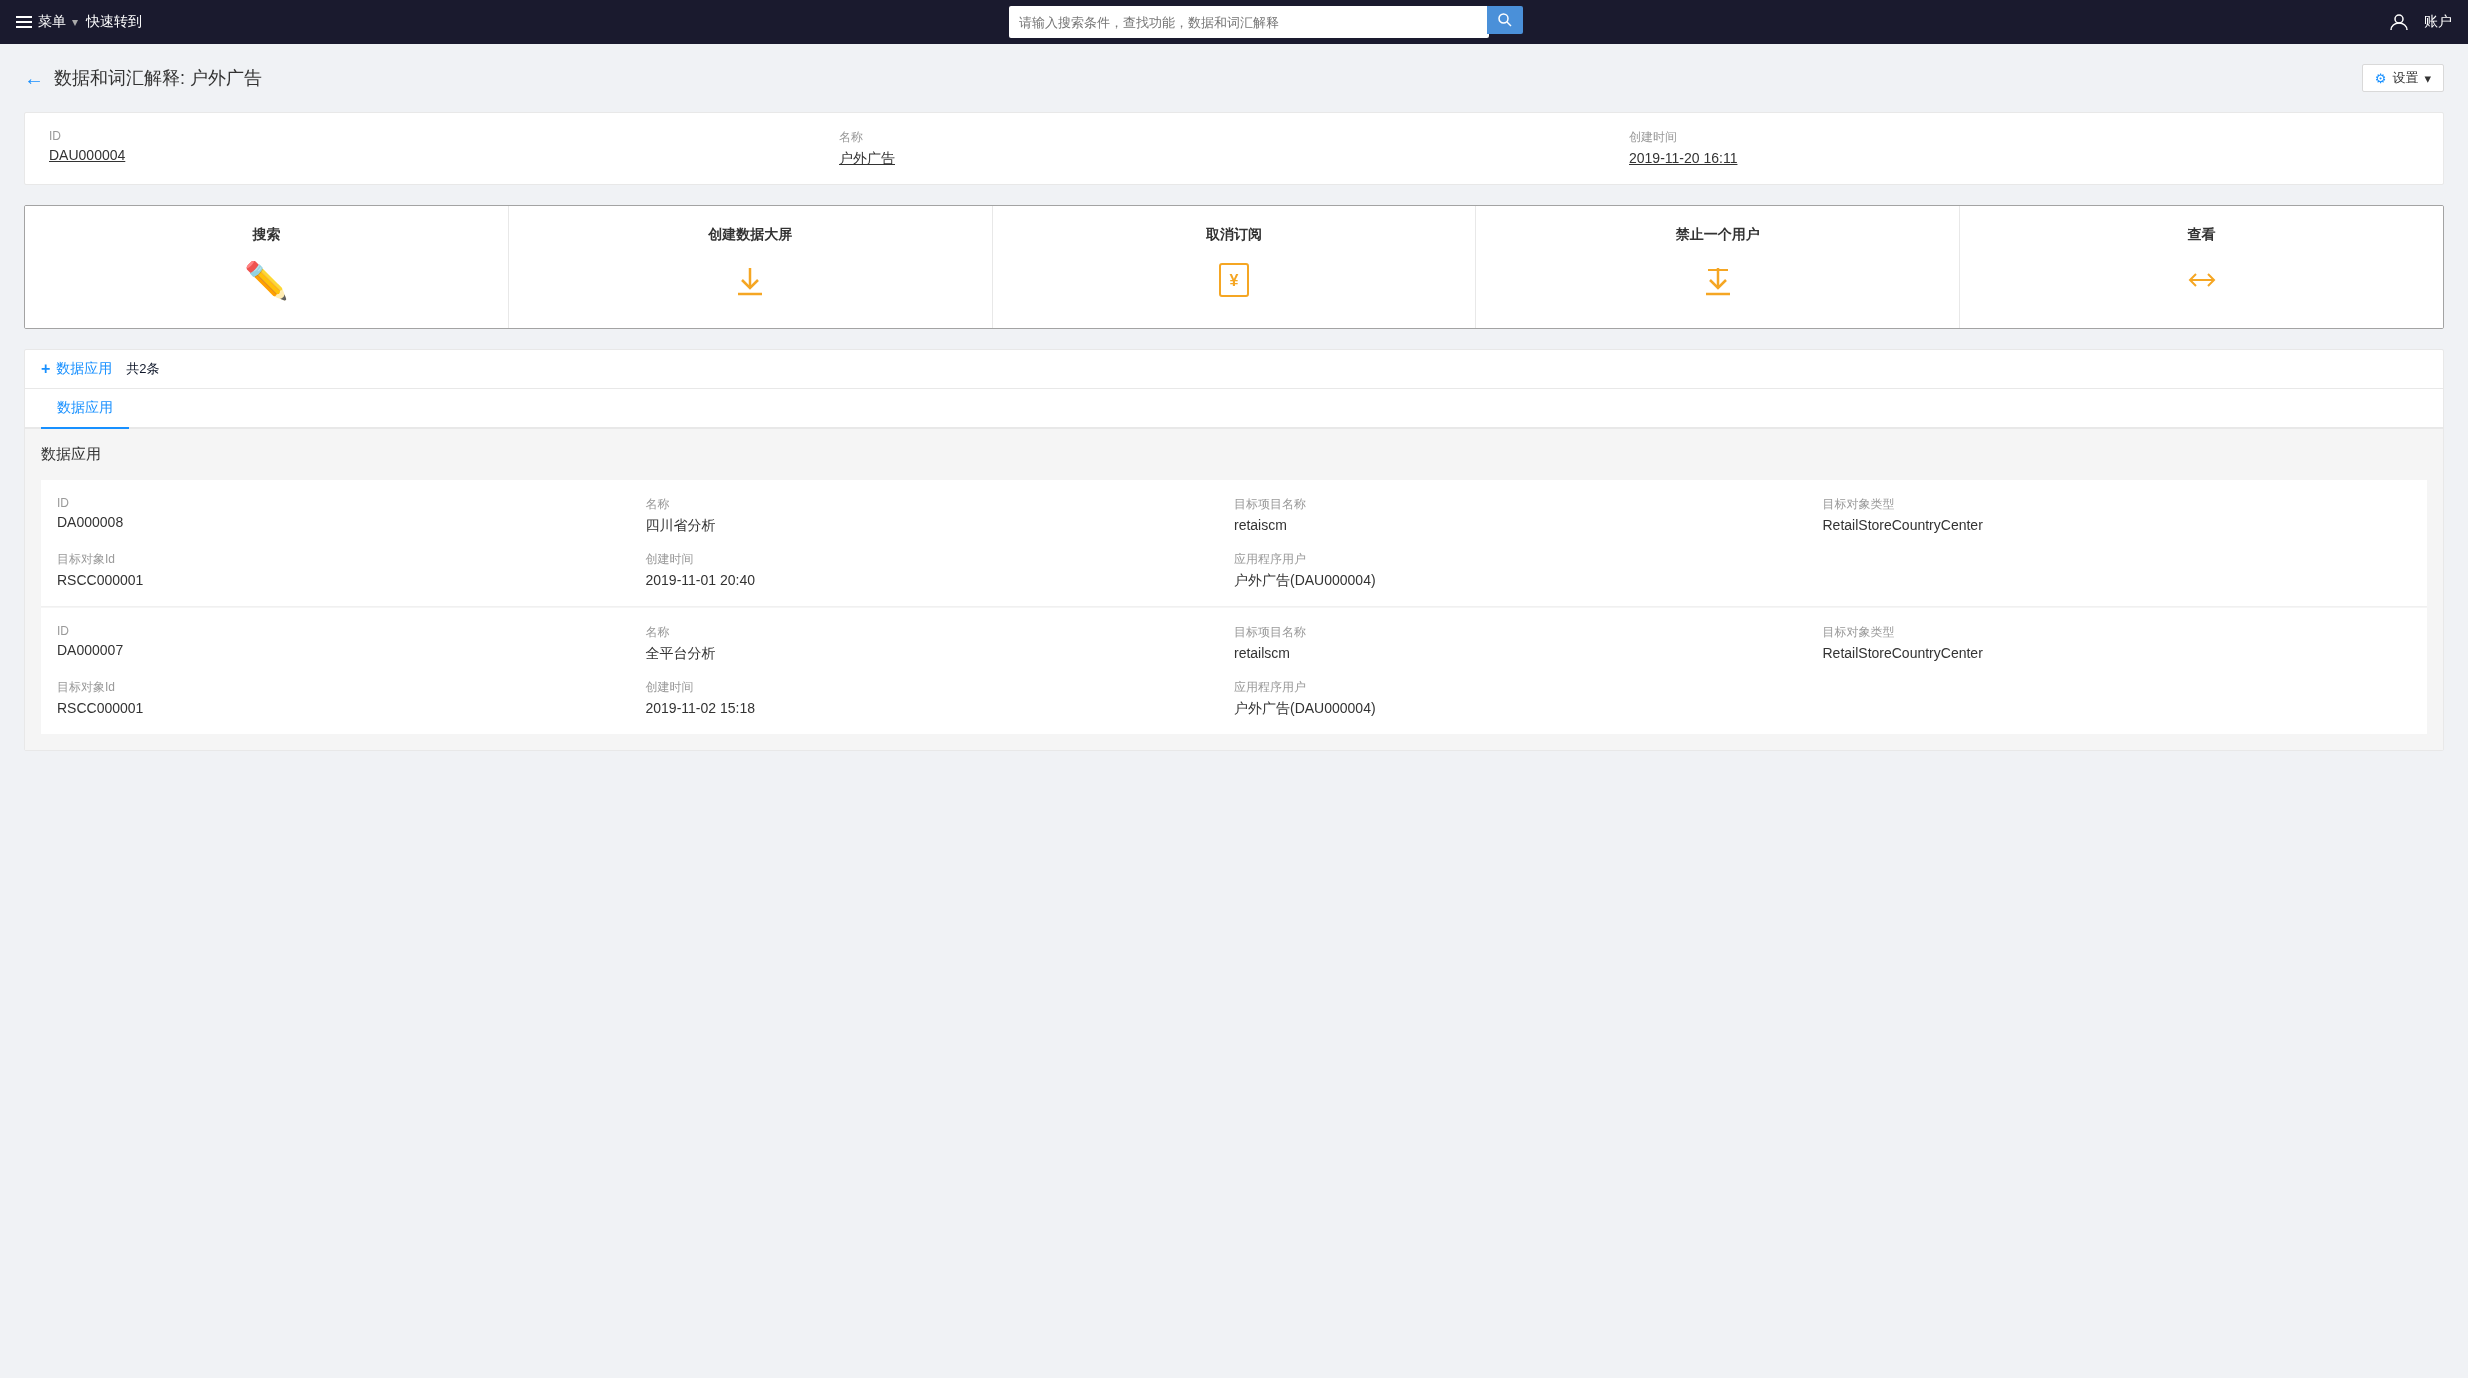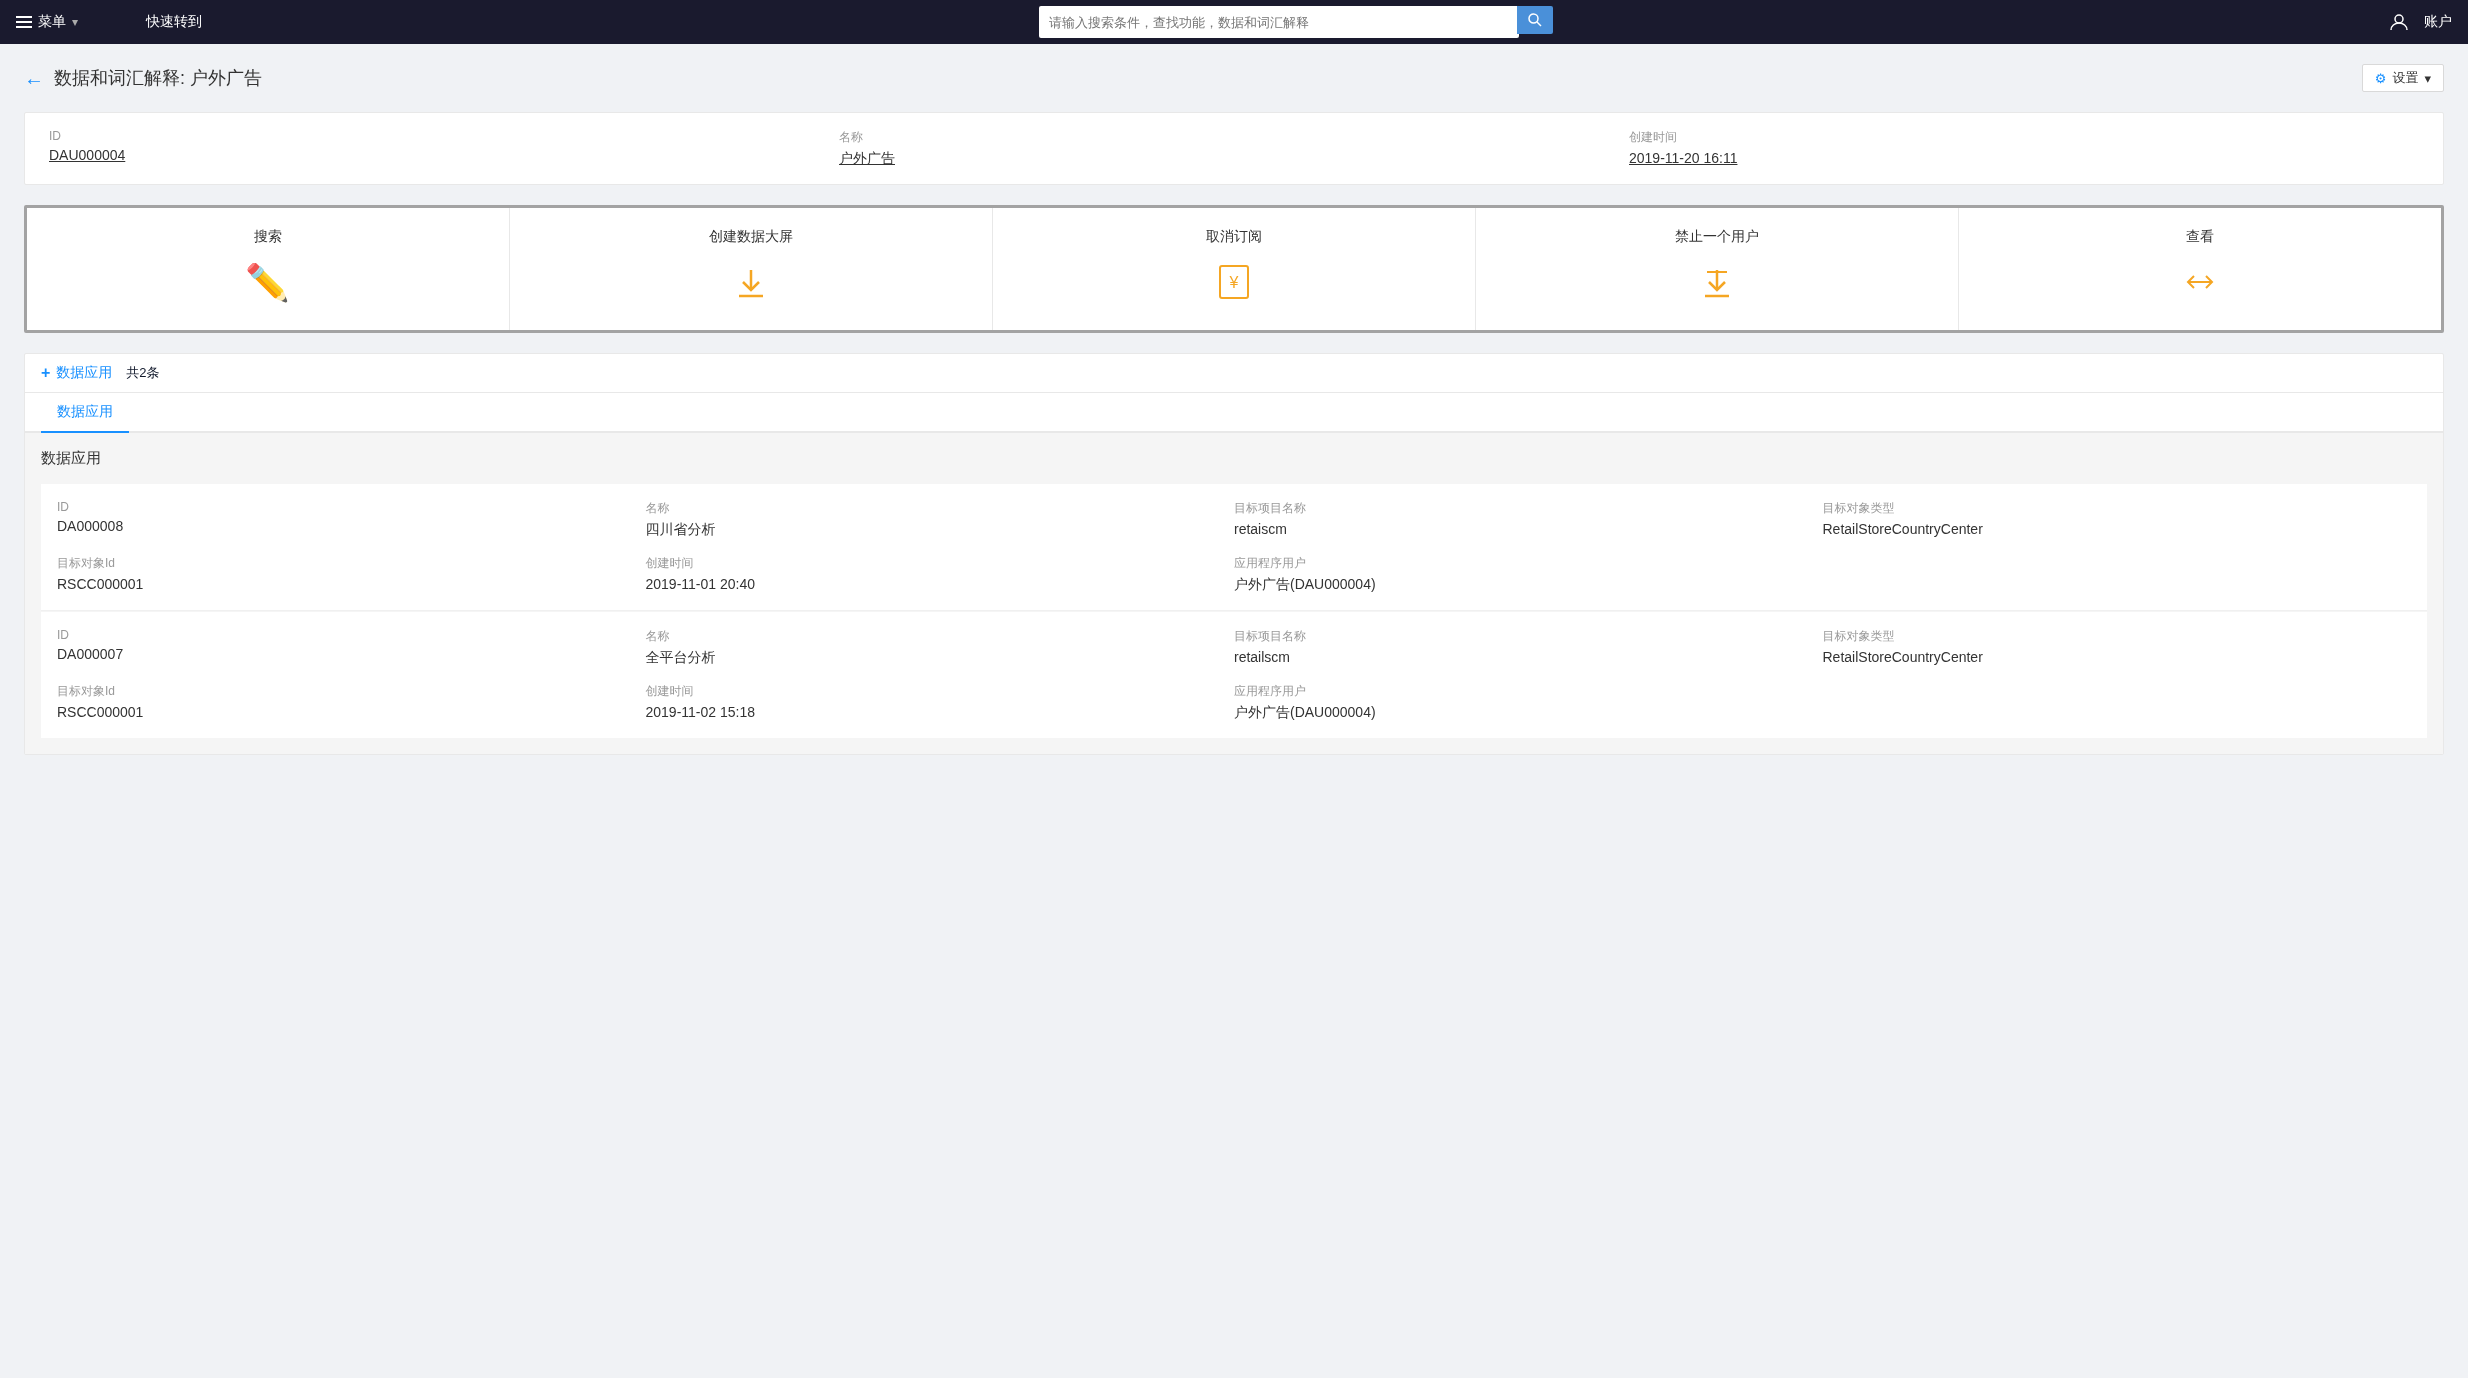--- a/index.html
+++ b/index.html
@@ -5,21 +5,21 @@
     * { box-sizing: border-box; margin: 0; padding: 0; }
     body { font-family: "PingFang SC", "Microsoft YaHei", sans-serif; background: #f0f2f5; min-height: 100vh; font-size: 14px; }
 
     
     .top-nav {
       background: #1a1a2e;
       height: 44px;
       display: flex;
       align-items: center;
       padding: 0 16px;
-      gap: 30px;
+      gap: 0;
       position: fixed;
       top: 0; left: 0; right: 0;
       z-index: 100;
     }
     .nav-menu-icon { color: #fff; cursor: pointer; display: flex; align-items: center; gap: 6px; }
     .nav-menu-icon svg { fill: white; }
     .nav-label { color: #fff; font-size: 14px; }
     .nav-chevron { color: #aaa; font-size: 12px; }
     .nav-divider { color: #555; margin: 0 4px; }
     .nav-quick { color: #fff; font-size: 14px; }
@@ -82,24 +82,25 @@
     .info-item { flex: 1; }
     .info-label { font-size: 12px; color: #999; margin-bottom: 4px; }
     .info-value { font-size: 14px; color: #333; display: flex; align-items: center; gap: 6px; text-decoration: underline; }
     .status-icon { color: #f5a623; font-size: 16px; }
 
     
     .action-cards {
       display: flex;
       gap: 0;
       margin-bottom: 20px;
-      border: 3px solid #a3a3a3;
+      border: 1px solid #a3a3a3;
       border-radius: 2px;
       overflow: hidden;
       background: #fff;
+      font-weight: bold;
     }
     .action-card {
       flex: 1;
       display: flex;
       flex-direction: column;
       align-items: center;
       padding: 20px 10px;
       cursor: pointer;
       border-right: 1px solid #e8e8e8;
       background: #fff;

